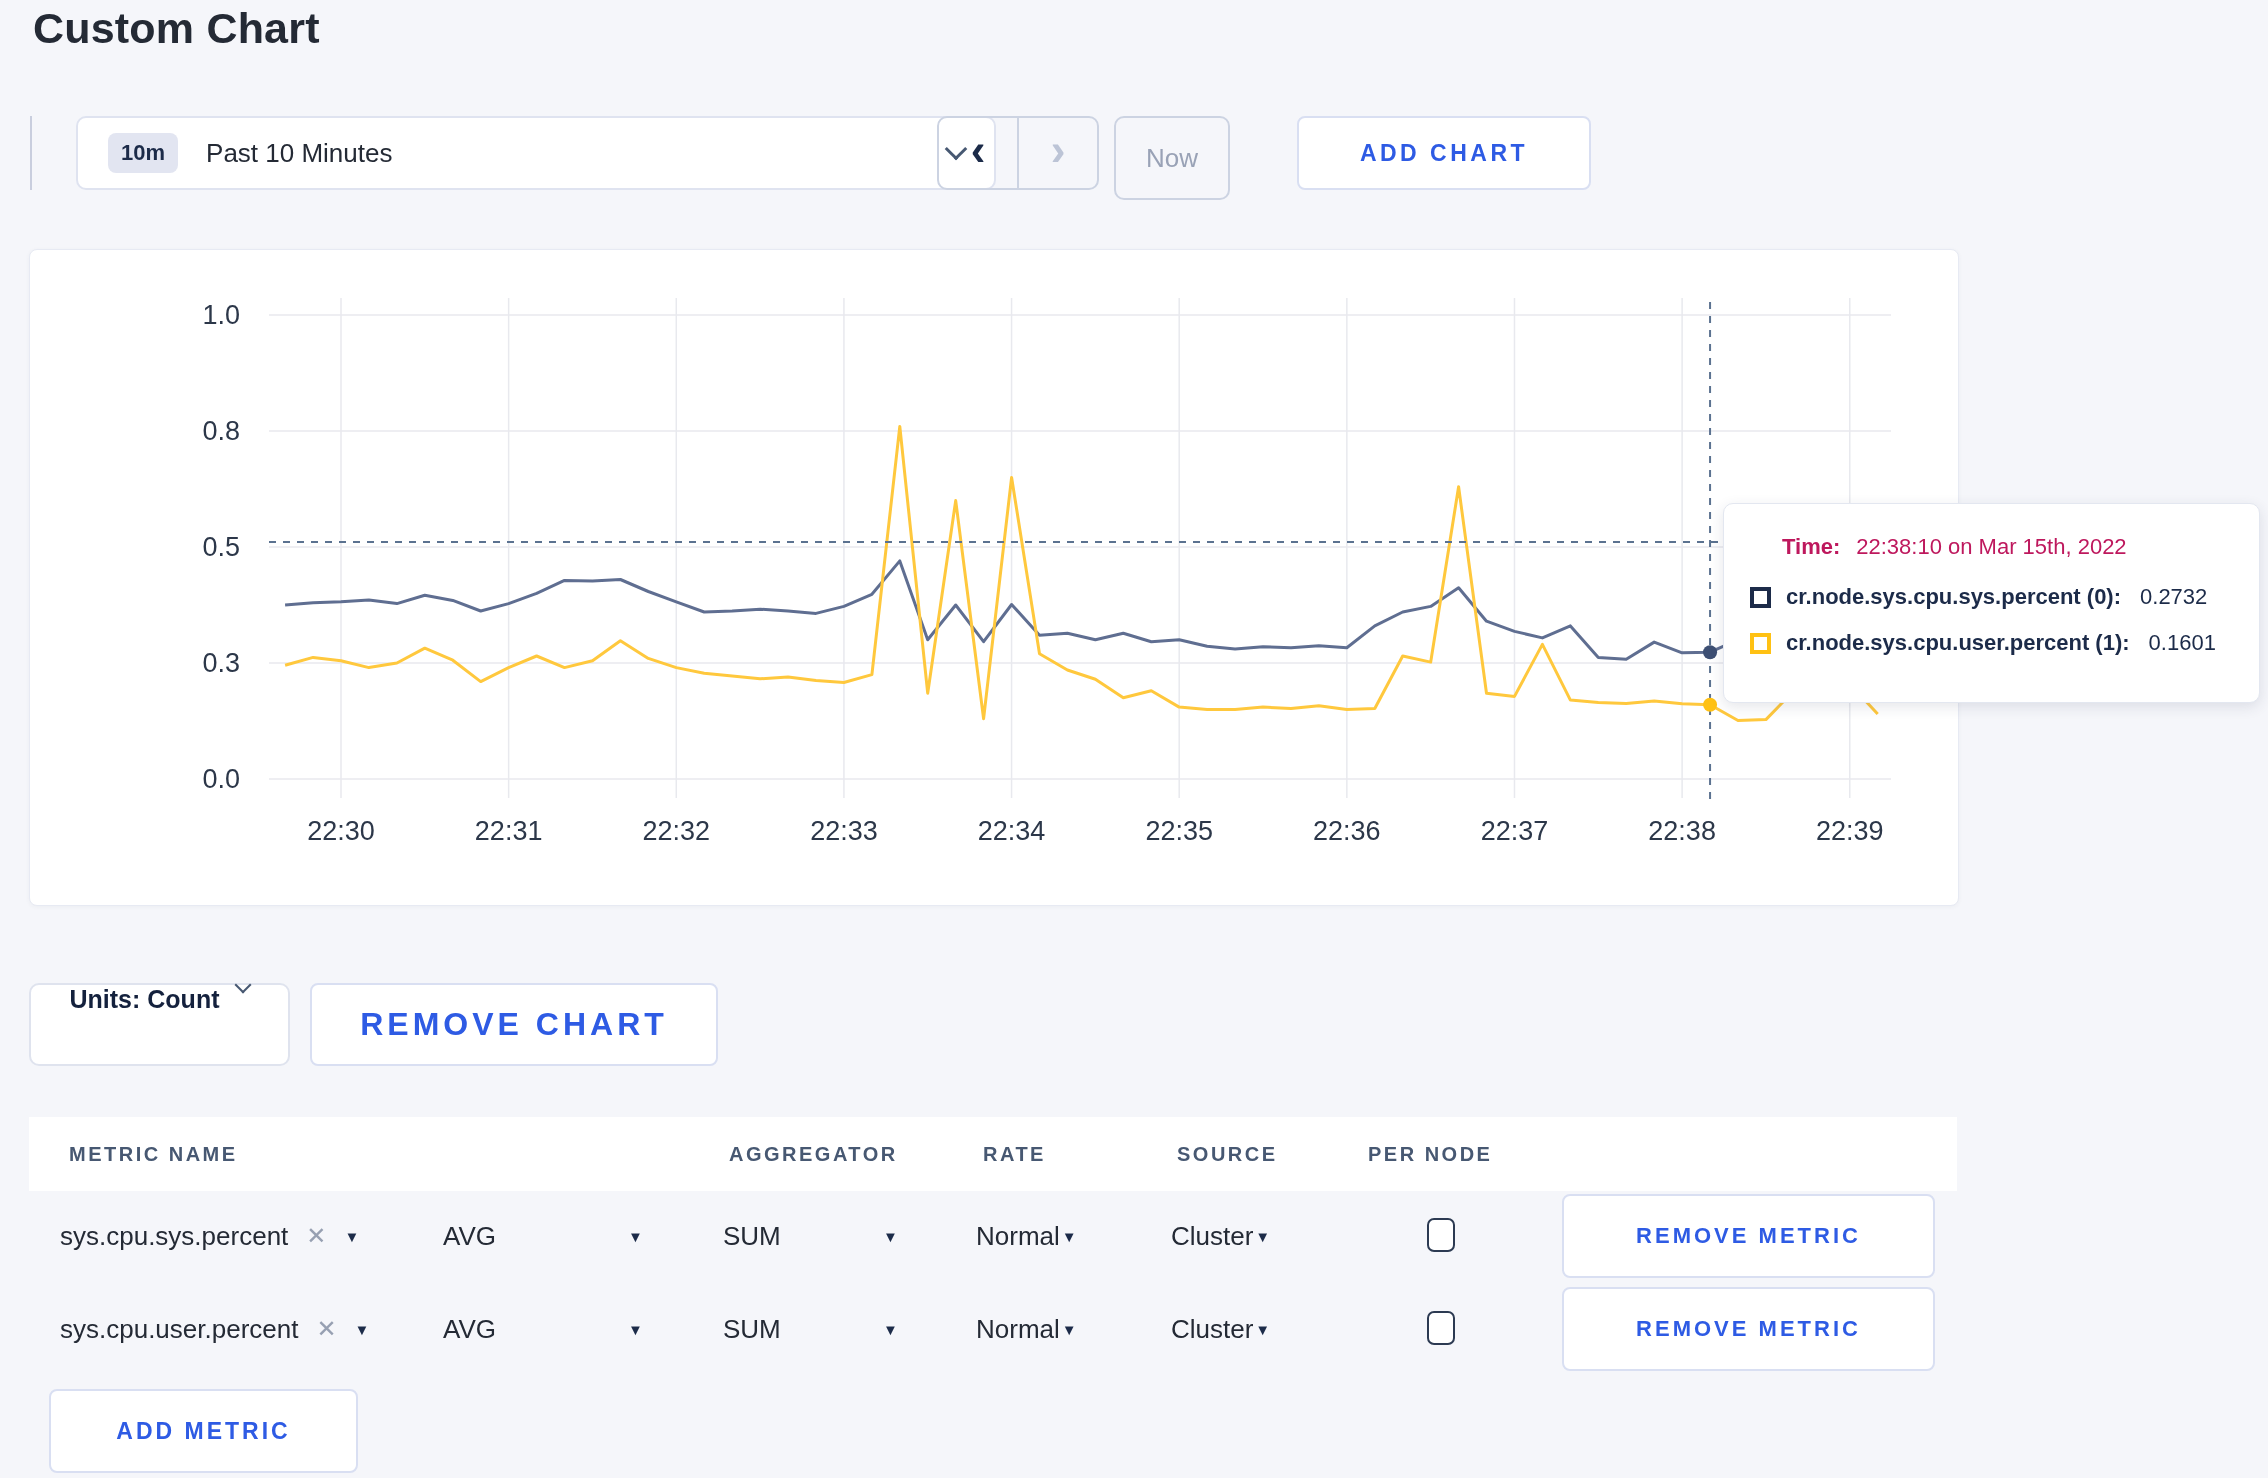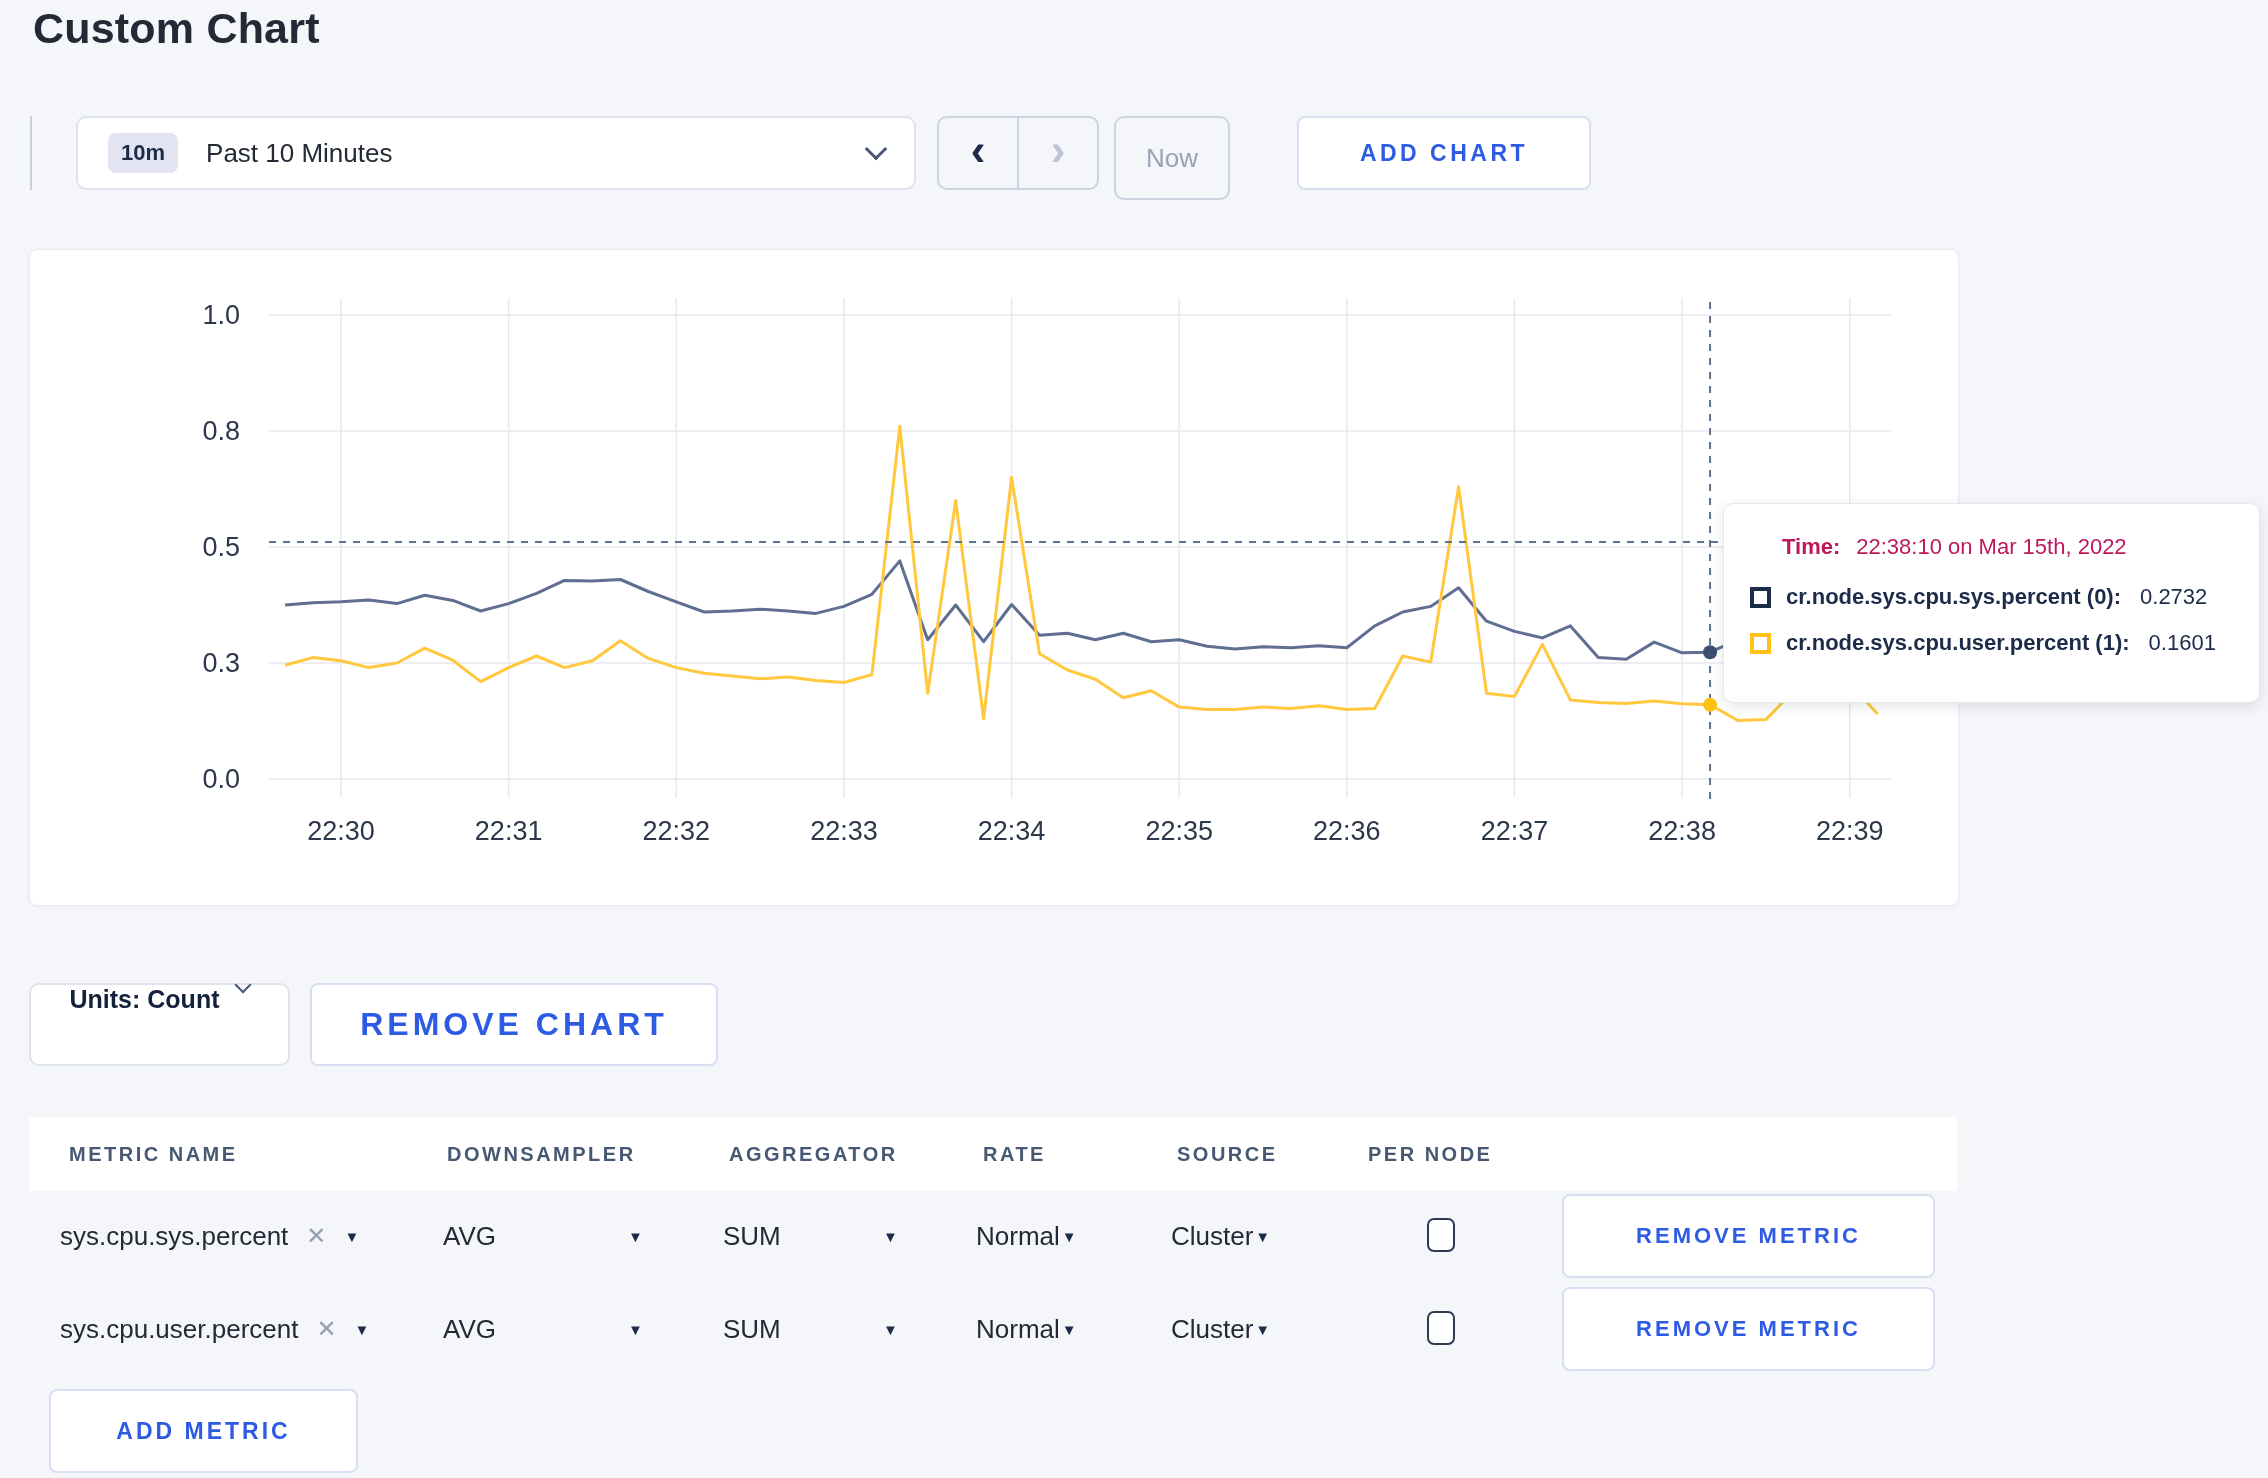--- a/index.html
+++ b/index.html
@@ -10,21 +10,21 @@
     -webkit-font-smoothing:antialiased;
   }
   .page-title{
     position:absolute;left:33px;top:4px;
     font-size:43px;font-weight:600;color:#242a35;letter-spacing:.2px;
   }
   .vdivider{position:absolute;left:30px;top:116px;width:2px;height:74px;background:#c9cede}
 
   
   .time-select{
-    position:absolute;left:76px;top:116px;width:840px;height:74px;
+    position:absolute;left:76px;top:116px;width:920px;height:74px;
     background:#fff;border:2px solid #dfe3f0;border-radius:10px;box-sizing:border-box;
     display:flex;align-items:center;padding:0 30px;gap:28px;cursor:pointer;
   }
   .badge{background:#e2e5f1;color:#1c2b49;font-weight:700;font-size:22px;border-radius:8px;padding:9px 13px;line-height:1}
   .time-label{font-size:26px;color:#242a35;font-weight:500}
   .chev-down{
     margin-left:auto;width:13px;height:13px;
     border-right:3px solid #475872;border-bottom:3px solid #475872;
     transform:rotate(45deg);margin-top:-8px;
   }
@@ -181,21 +181,20 @@
 </div>
 
 <div class="units-btn">
   <span>Units: Count</span>
   <span class="chev-down"></span>
 </div>
 <div class="blue-btn remove-chart-btn">REMOVE CHART</div>
 
 <div class="table-header">
   <div class="th" style="left:40px">METRIC NAME</div>
-  <div class="th" style="left:418px">DOWNSAMPLER</div>
   <div class="th" style="left:700px">AGGREGATOR</div>
   <div class="th" style="left:954px">RATE</div>
   <div class="th" style="left:1148px">SOURCE</div>
   <div class="th" style="left:1339px">PER NODE</div>
 </div>
 
 <div class="metric-row" style="top:1194px">
   <div class="cell gap18" style="left:31px">
     <span>sys.cpu.sys.percent</span>
     <span class="x-icon">✕</span>

